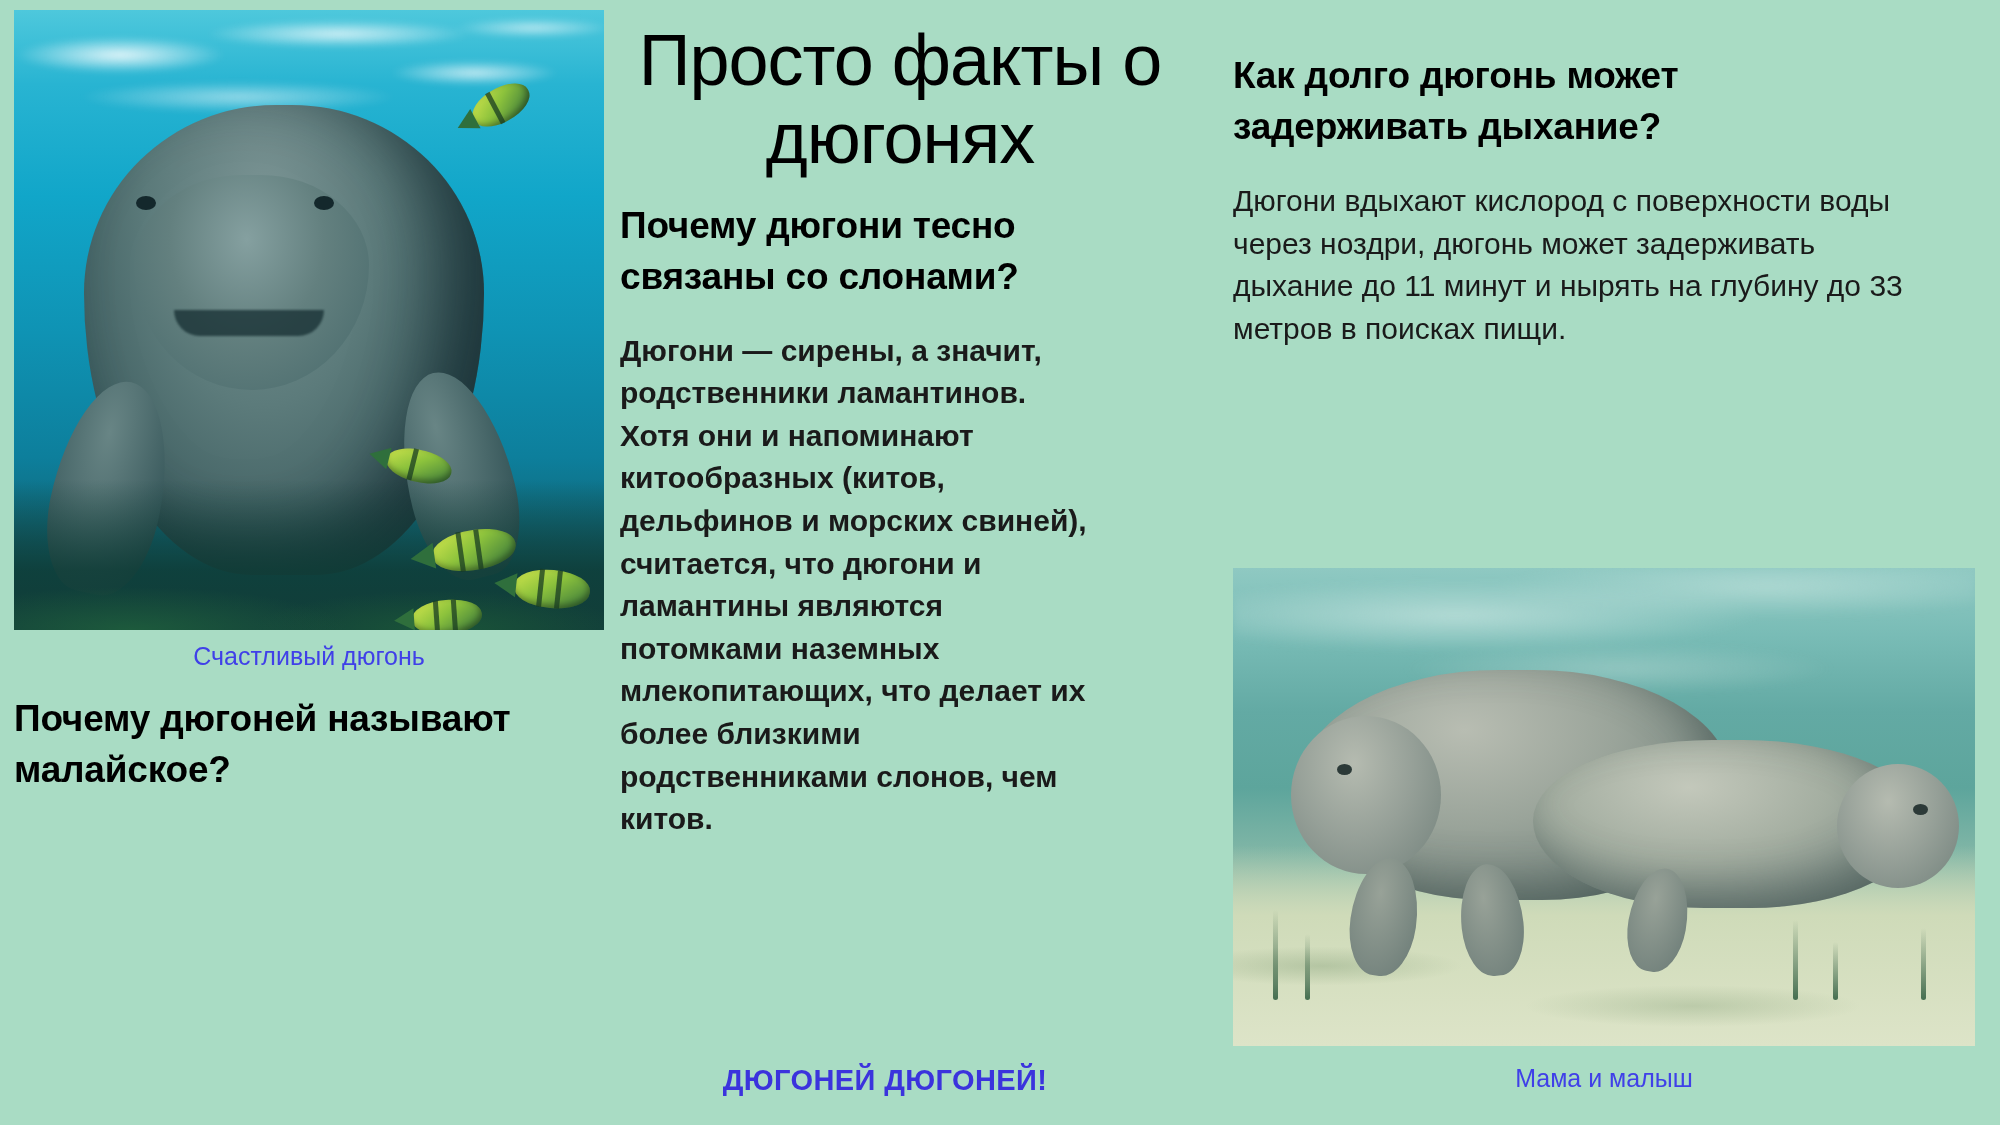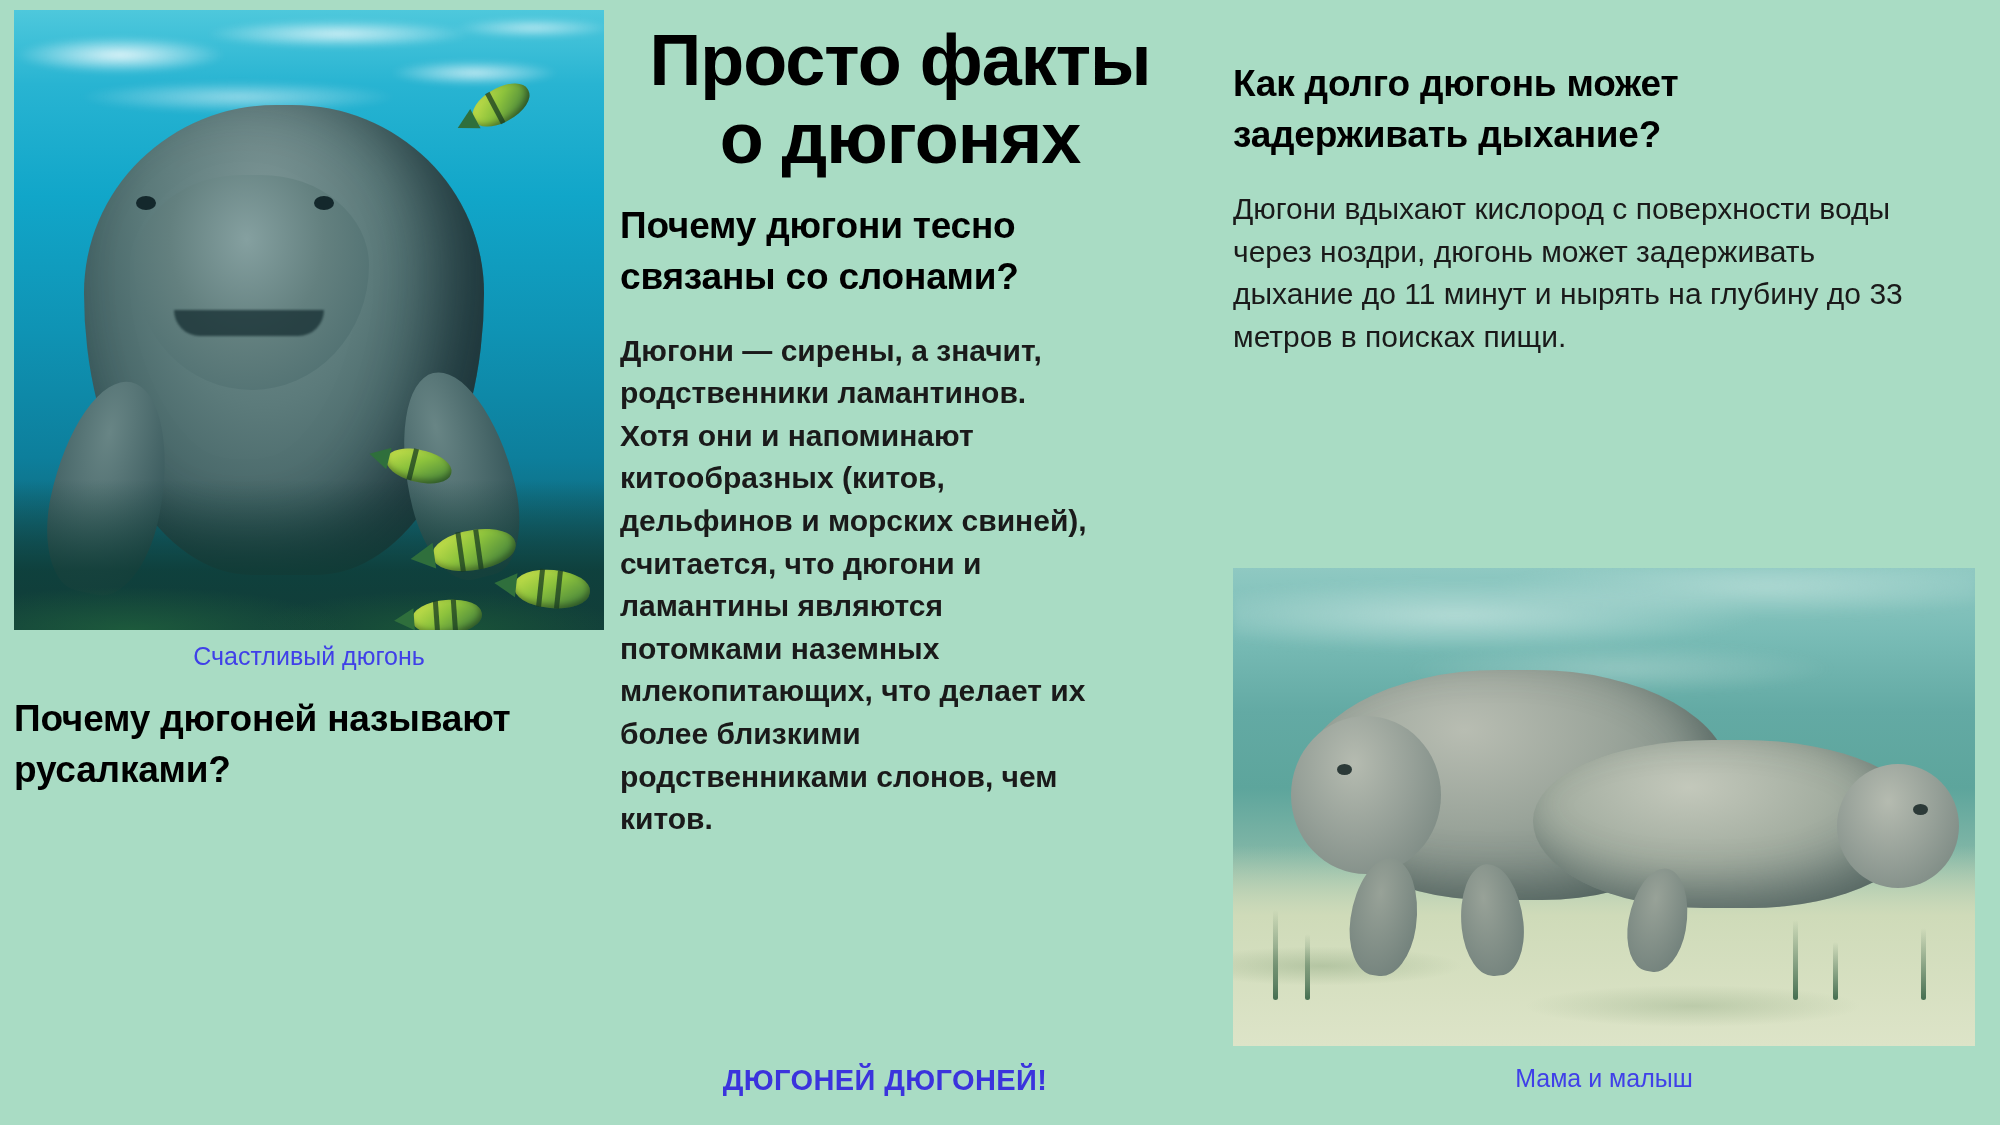--- a/index.html
+++ b/index.html
@@ -175,21 +175,21 @@
 
   
   .col-mid {
     position: absolute;
     left: 620px;
     top: 22px;
     width: 560px;
   }
   h1.main-title {
     font-size: 72px;
-    font-weight: bold;
+    font-weight: normal;
     color: #000;
     line-height: 1.08;
     margin: 0;
     text-align: center;
     letter-spacing: -1px;
   }
   .mid-head {
     margin-top: 80px;
     margin-left: 18px;
     width: 440px;
@@ -213,21 +213,21 @@
     color: #3b33dd;
     font-size: 29px;
     font-weight: bold;
     letter-spacing: .4px;
   }
 
   
   .col-right {
     position: absolute;
     left: 1233px;
-    top: 36px;
+    top: 28px;
     width: 740px;
   }
   .right-head {
     width: 560px;
     font-size: 37px;
     line-height: 1.5;
     margin: 0;
   }
   .right-body {
     width: 700px;
@@ -363,21 +363,21 @@
         </div>
       <div class="fish f5">
           <span class="fish-tail"></span>
           <span class="fish-stripe" style="left:22px"></span>
           <span class="fish-stripe" style="left:40px"></span>
         </div>
     </div>
 
     <div class="caption cap-left">Счастливый дюгонь</div>
 
-    <h2 class="section-head left-head">Почему дюгоней называют русалками?</h2>
+    <h2 class="section-head left-head">Почему дюгоней называют малайское?</h2>
 
   </div>
 
   <div class="col-mid">
     <h1 class="main-title">Просто факты о дюгонях</h1>
 
     <h2 class="section-head mid-head">Почему дюгони тесно связаны со слонами?</h2>
 
     <p class="body-text mid-body">Дюгони — сирены, а значит, родственники ламантинов. Хотя они и напоминают китообразных (китов, дельфинов и морских свиней), считается, что дюгони и ламантины являются потомками наземных млекопитающих, что делает их более близкими родственниками слонов, чем китов.</p>
 

